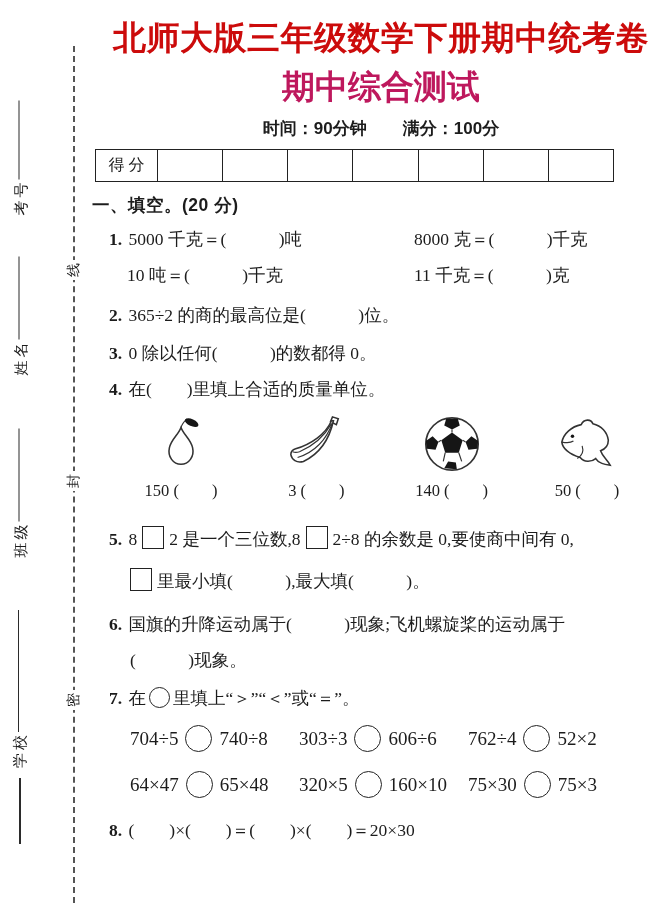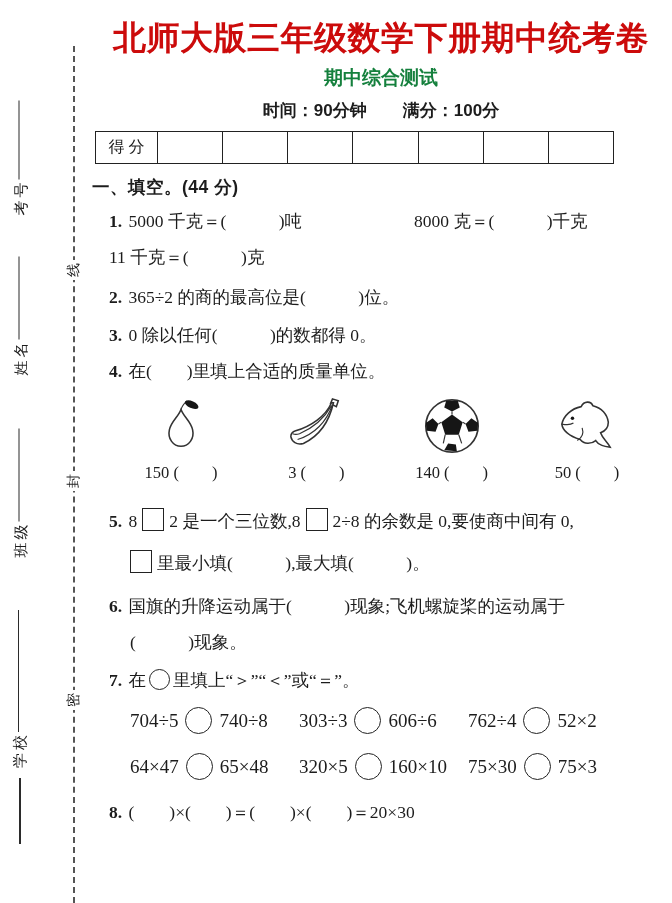--- a/index.html
+++ b/index.html
@@ -19,21 +19,21 @@
   .seal-ch{position:absolute;left:64px;width:20px;height:20px;background:#fff;z-index:2;
            display:flex;align-items:center;justify-content:center;
            transform:rotate(-90deg);font-size:14px;}
   .seal-xian{top:260px;} .seal-feng{top:471px;} .seal-mi{top:690px;}
 
   
   .main{position:absolute;left:92px;top:0;width:578px;}
   .title{margin:18px 0 0;text-align:center;font-family:"Liberation Sans","DejaVu Sans",sans-serif;
          font-weight:bold;font-size:33px;line-height:1.2;color:#cc0b0b;letter-spacing:0.5px;}
   .subtitle{margin:8px 0 0;text-align:center;font-family:"Liberation Sans","DejaVu Sans",sans-serif;
-         font-weight:bold;font-size:19px;line-height:1.25;color:#15803d;}
+         font-weight:bold;font-size:33px;line-height:1.25;color:#be185d;}
   .meta{margin:10px 0 0;display:flex;justify-content:center;gap:36px;
         font-family:"Liberation Sans","DejaVu Sans",sans-serif;font-weight:bold;font-size:17px;}
 
   table.score{margin-top:9px;margin-left:3px;border-collapse:collapse;table-layout:fixed;width:519px;}
   table.score td{border:1.6px solid #222;height:31px;text-align:center;font-size:16px;padding:0;}
 
   .sec-head{margin-top:11px;font-family:"Liberation Sans","DejaVu Sans",sans-serif;
             font-weight:bold;font-size:17.5px;letter-spacing:0.5px;}
   .q{font-size:17.5px;}
   .qnum{font-weight:bold;margin-right:2px;}
@@ -117,29 +117,32 @@
         <td></td>
         <td></td>
         <td></td>
         <td></td>
         <td></td>
         <td></td>
       </tr>
     </tbody>
       </table>
 
-    <div class="sec-head">一、填空。(44 分)</div>
+    <div class="sec-head">一、填空。(20 分)</div>
 
     <div class="q q1">
       <div>
         <span class="qnum">1.</span>
         <span>5000 千克＝(　　　)吨</span>
       </div>
       <div>
         <span>8000 克＝(　　　)千克</span>
+      </div>
+      <div class="ind">
+        <span>10 吨＝(　　　)千克</span>
       </div>
       <div>
         <span>11 千克＝(　　　)克</span>
       </div>
     </div>
 
     <div class="q qline mt4">
       <span class="qnum">2.</span>
       <span>365÷2 的商的最高位是(　　　)位。</span>
     </div>

